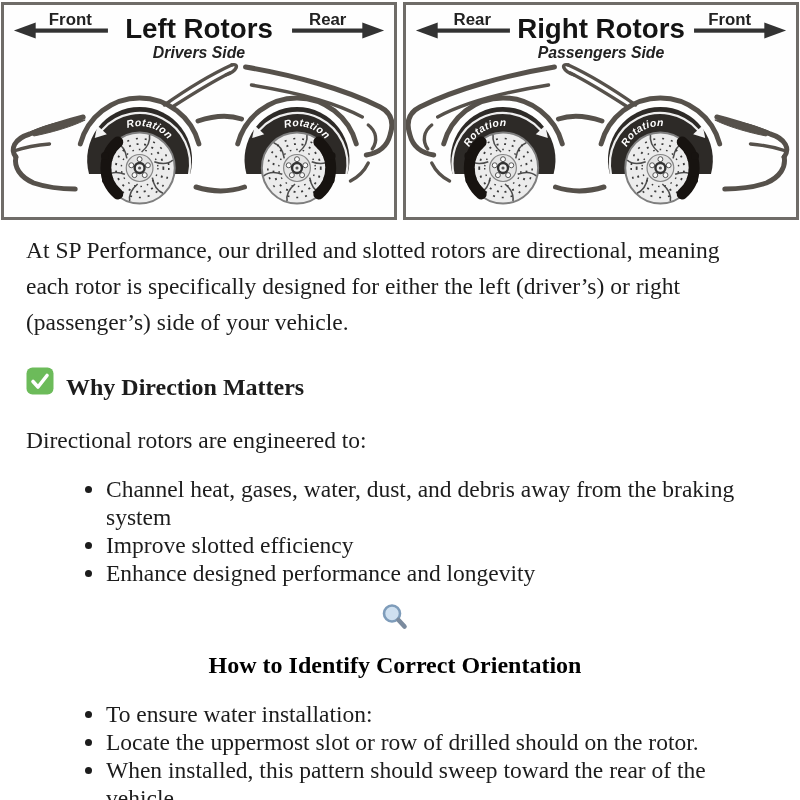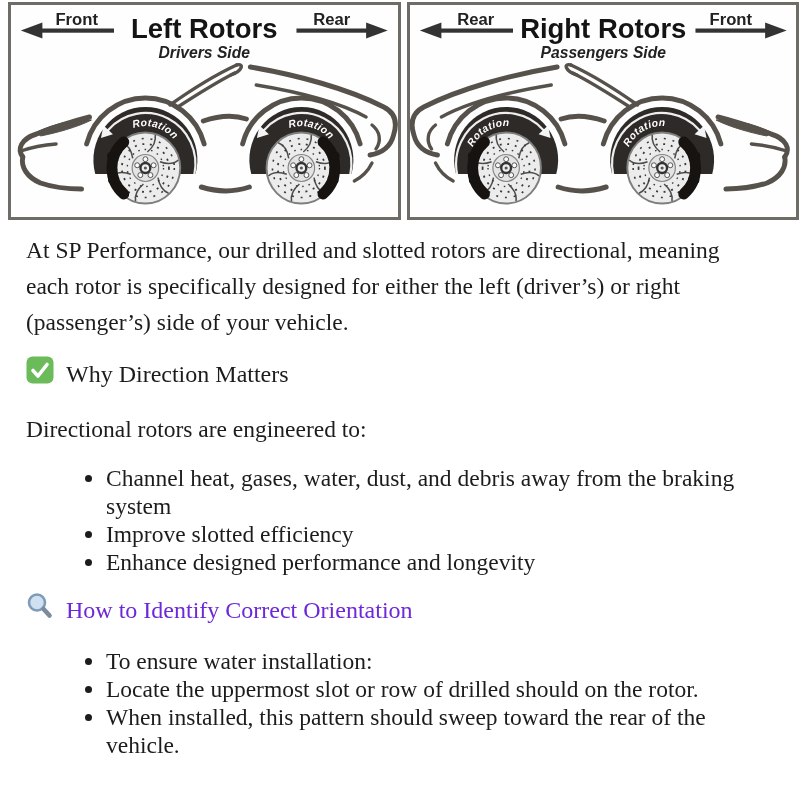--- a/index.html
+++ b/index.html
@@ -2,44 +2,44 @@
 <html><head>
 <meta charset="utf-8">
 <style>
   html,body { margin:0; padding:0; background:#ffffff; }
   body {
     width:800px; height:800px; overflow:hidden;
     font-family:"Liberation Serif", serif;
     color:#1c1c1c;
   }
   
-  .diagram { display:flex; gap:6px; padding:2px 1px 0 8px; }
+  .diagram { display:flex; gap:6px; padding:2px 1px 0 1px; }
   svg.panel {
     border:3px solid #6f6c68;
     background:#fefefe;
     flex:1 1 0;
     height:212px;
     display:block;
   }
   .panel-title  { font-family:"Liberation Sans", sans-serif; font-weight:bold; font-size:28px; fill:#141414; }
   .panel-sub    { font-family:"Liberation Sans", sans-serif; font-weight:bold; font-style:italic; font-size:16px; fill:#222; }
   .dir-label    { font-family:"Liberation Sans", sans-serif; font-weight:bold; font-size:17px; fill:#222; }
   .dir-bar      { fill:#333; }
   .dir-head     { fill:#333; }
   .car-stroke   { stroke:#56514b; stroke-width:5; fill:none; stroke-linecap:round; }
   .car-thin     { stroke:#56514b; stroke-width:3.4; fill:none; stroke-linecap:round; }
   .rot-arc      { stroke:#ffffff; stroke-width:2.2; fill:none; stroke-linecap:round; opacity:.92; }
   .rot-head     { fill:#ffffff; opacity:.95; }
   .rot-text     { font-family:"Liberation Sans", sans-serif; font-weight:bold; font-style:italic; font-size:10.5px; fill:#ffffff; letter-spacing:.4px; }
   
   .content { padding:12px 36px 0 26px; font-size:23.5px; line-height:36px; }
-  .intro { margin:0 0 16px 0; }
+  .intro { margin:0 0 27px 0; }
   .h-row { display:flex; align-items:center; gap:12px; font-size:24px; line-height:30px; }
-  .h-check { font-weight:normal; margin:0 0 20px 0; }
-  .h-search { font-weight:normal; margin:8px 0 20px 0; color:#6d28d9; }
+  .h-check { font-weight:bold; margin:0 0 20px 0;align-items:flex-end; }
+  .h-search { font-weight:bold; margin:8px 0 20px 0; color:#000000;flex-direction:column; }
   .lead { margin:0 0 17px 0; }
   ul { margin:0 0 16px 0; padding:0 0 0 80px; }
   li { line-height:28px; }
   .icon { flex:0 0 auto; display:inline-block; }
 </style>
 </head>
 <body>
 
 <svg width="0" height="0" style="position:absolute" aria-hidden="true">
   <defs>

